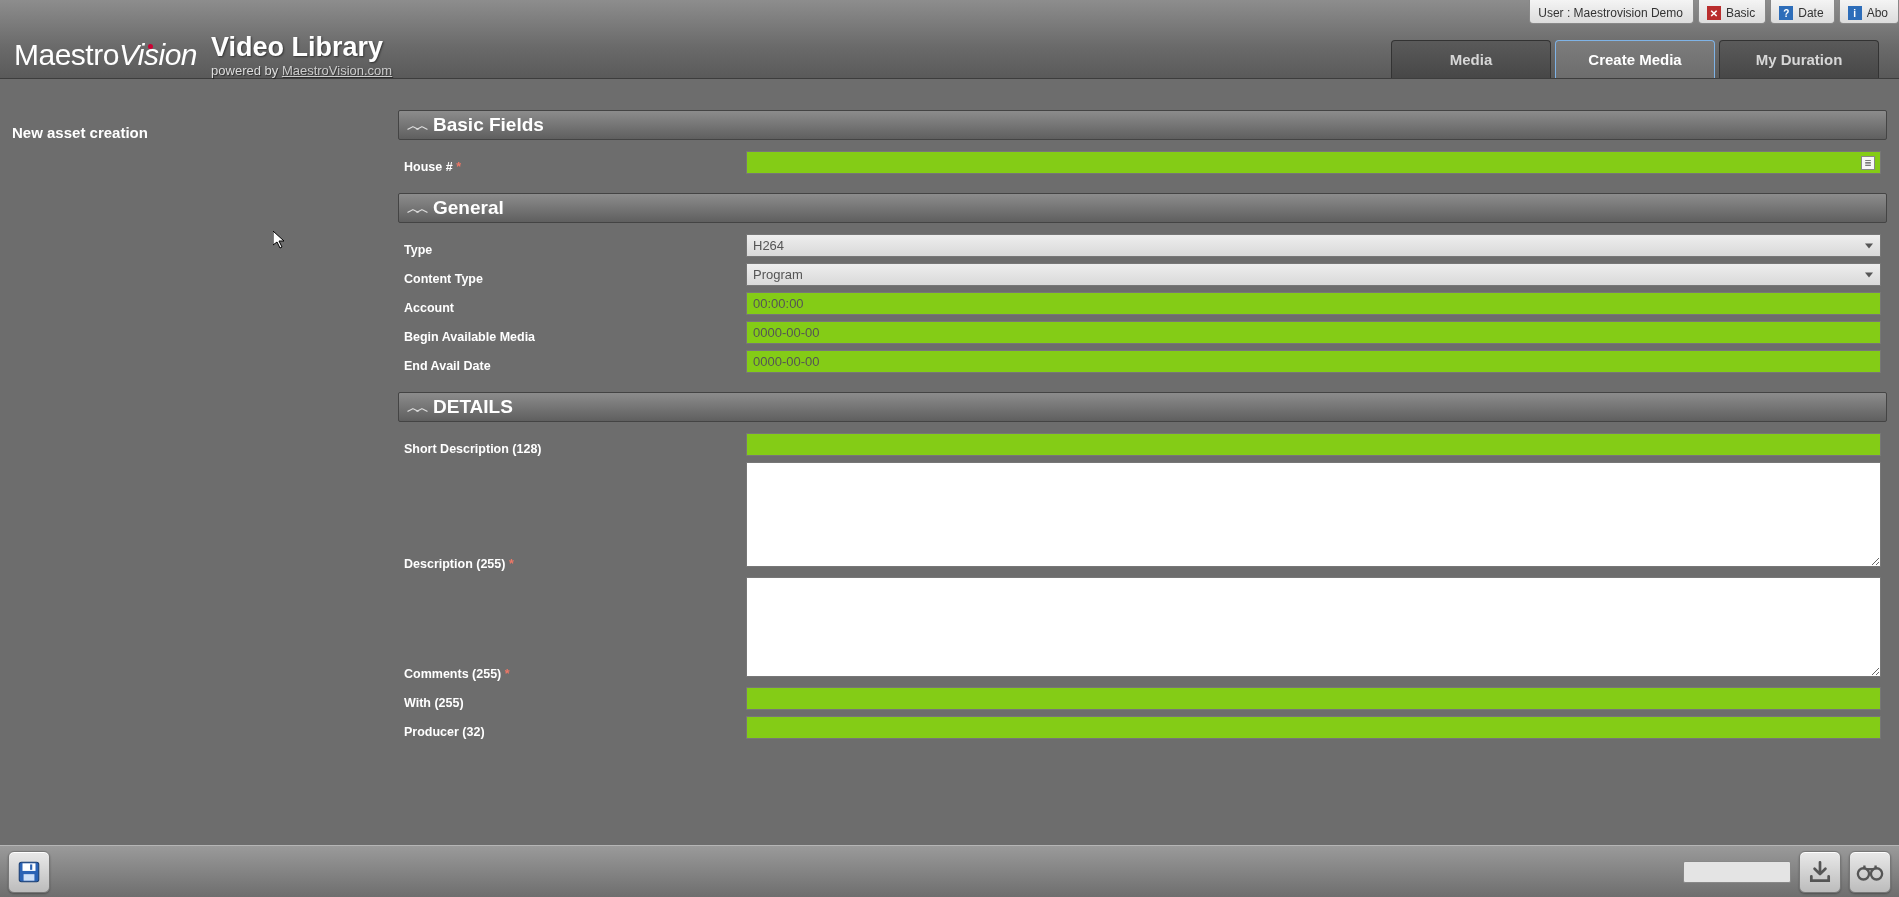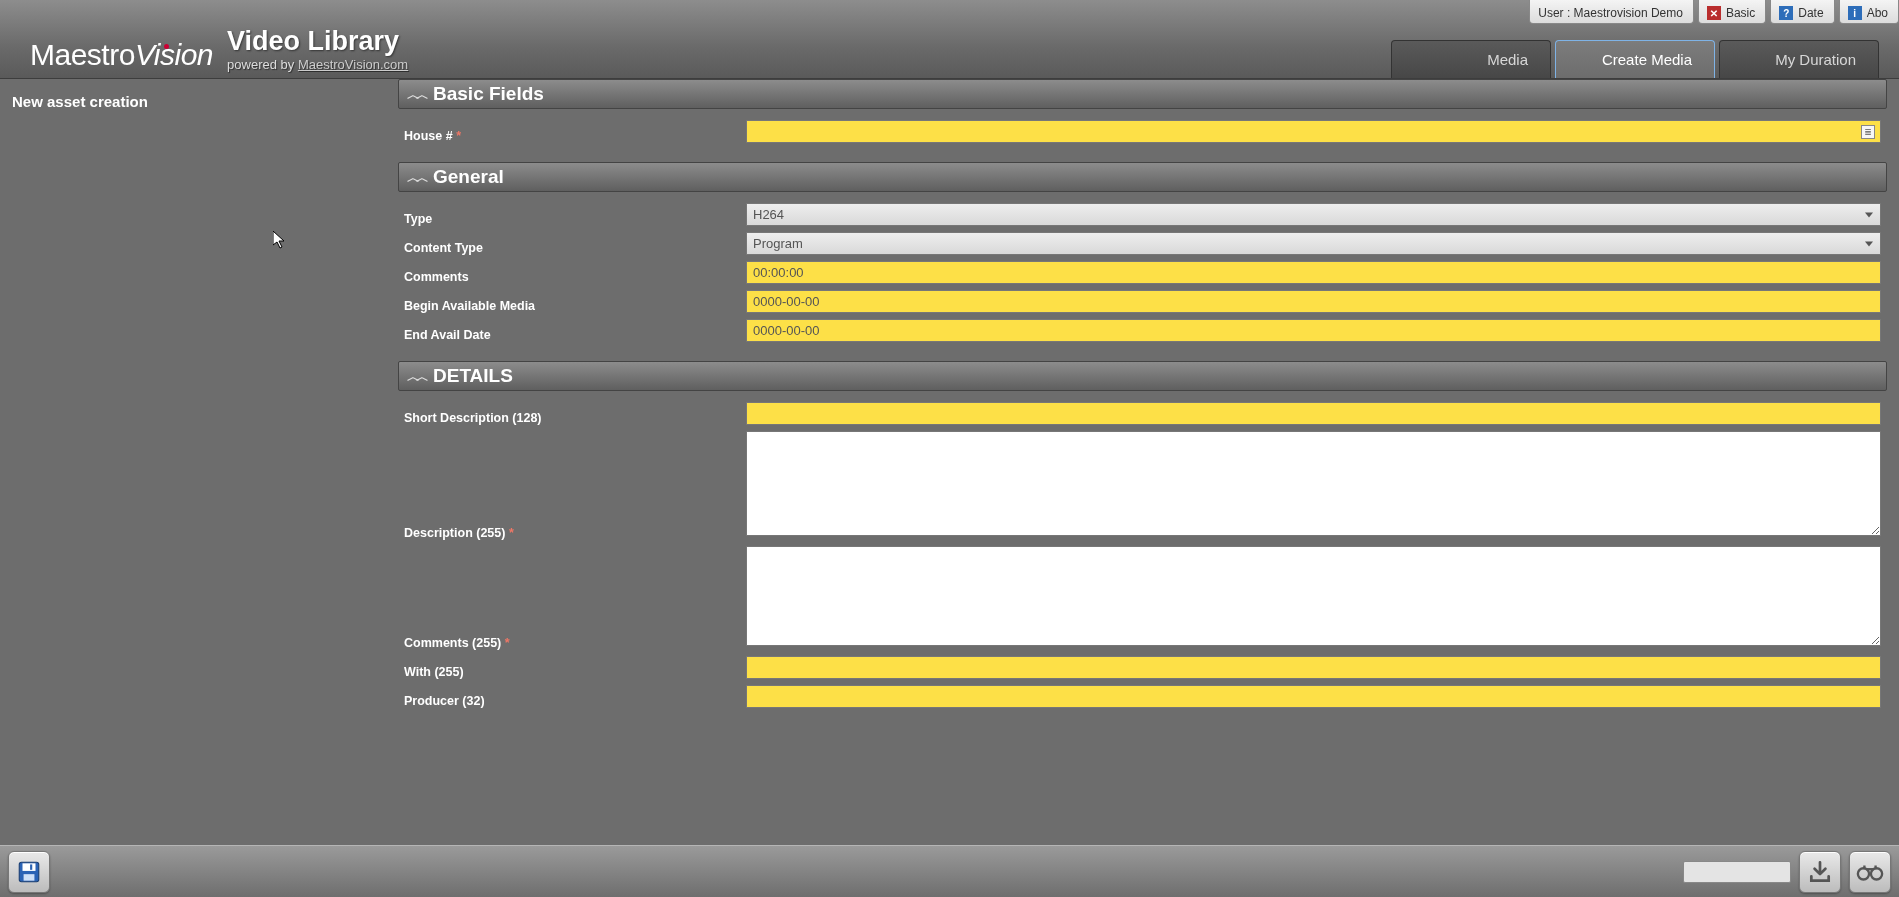--- a/index.html
+++ b/index.html
@@ -55,25 +55,23 @@
   .header {
     height: 79px;
     background: linear-gradient(#8d8d8d 0%, #6a6a6a 60%, #5a5a5a 100%);
     border-bottom: 1px solid #3d3d3d;
     position: relative;
     display: flex;
     align-items: flex-end;
   }
   .logo-block {
     display: flex;
-    align-items: flex-end;
+    align-items: center;
     padding-left: 14px;
-    padding-bottom: 6px;
     gap: 14px;
-    margin-left: 16px;
   }
   .logo-text {
     font-size: 30px;
     font-weight: 300;
     color: #fff;
     letter-spacing: -0.5px;
     font-family: "Helvetica Neue", Arial, sans-serif;
     position: relative;
   }
   .logo-text .accent { color:#fff; font-style: italic; }
@@ -102,43 +100,44 @@
   
   .nav-tabs {
     position: absolute;
     right: 20px;
     bottom: 0;
     display: flex;
     gap: 4px;
   }
   .nav-tab {
     min-width: 160px;
-    text-align: right;
+    text-align: center;
     padding: 10px 22px 10px;
     font-size: 15px;
-    font-weight: normal;
+    font-weight: bold;
     color: #d7d7d7;
     background: linear-gradient(#5a5a5a,#474747);
     border: 1px solid #333;
     border-bottom: none;
     border-radius: 4px 4px 0 0;
     cursor: pointer;
   }
   .nav-tab.active {
     background: linear-gradient(#7c7c7c,#6d6d6d);
     color: #fff;
     border: 1px solid #7fb3e6;
     border-bottom: none;
   }
 
   
   .main {
     flex: 1;
     display: flex;
     overflow: hidden;
+    margin-top: 31px;
   }
   .sidebar {
     width: 398px;
     padding: 14px 12px;
     color:#fff;
   }
   .sidebar-title {
     font-size: 15px;
     font-weight: bold;
   }
@@ -191,21 +190,21 @@
   }
   input.text-input, select.select-input {
     width: 100%;
     height: 23px;
     padding: 2px 6px;
     font-size: 13px;
     border: 1px solid #777;
     background: #fff;
     color: #555;
   }
-  input.text-input { background:#fde047; }
+  input.text-input { background:#84cc16; }
   select.select-input {
     background: linear-gradient(#eee,#d9d9d9);
     color:#555;
     appearance: none;
     -webkit-appearance: none;
     padding-right: 22px;
   }
   .select-wrap {
     position: relative;
   }
@@ -358,21 +357,21 @@
       </div>
       <div class="form-row">
         <div class="form-label">Content Type</div>
         <div class="form-control select-wrap">
           <select class="select-input">
             <option>Program</option>
           </select>
         </div>
       </div>
       <div class="form-row">
-        <div class="form-label">Comments</div>
+        <div class="form-label">Account</div>
         <div class="form-control">
           <input class="text-input" type="text" value="00:00:00" style="">
         </div>
       </div>
       <div class="form-row">
         <div class="form-label">Begin Available Media</div>
         <div class="form-control">
           <input class="text-input" type="text" value="0000-00-00" style="">
         </div>
       </div>

